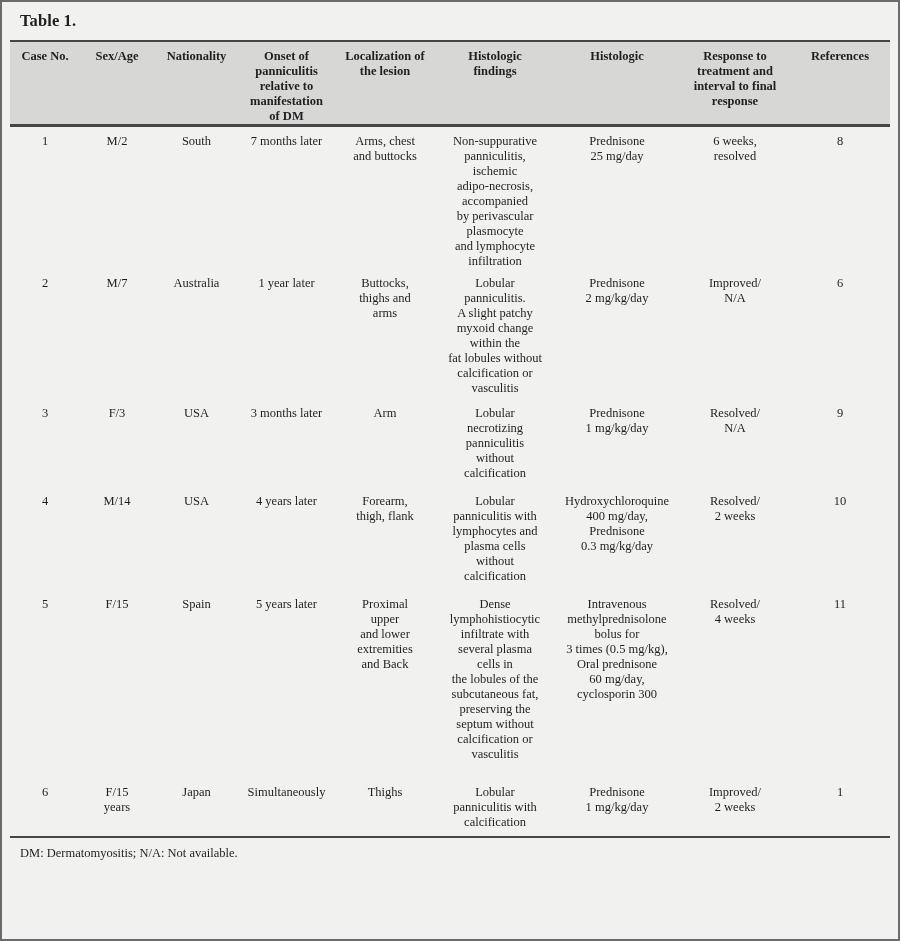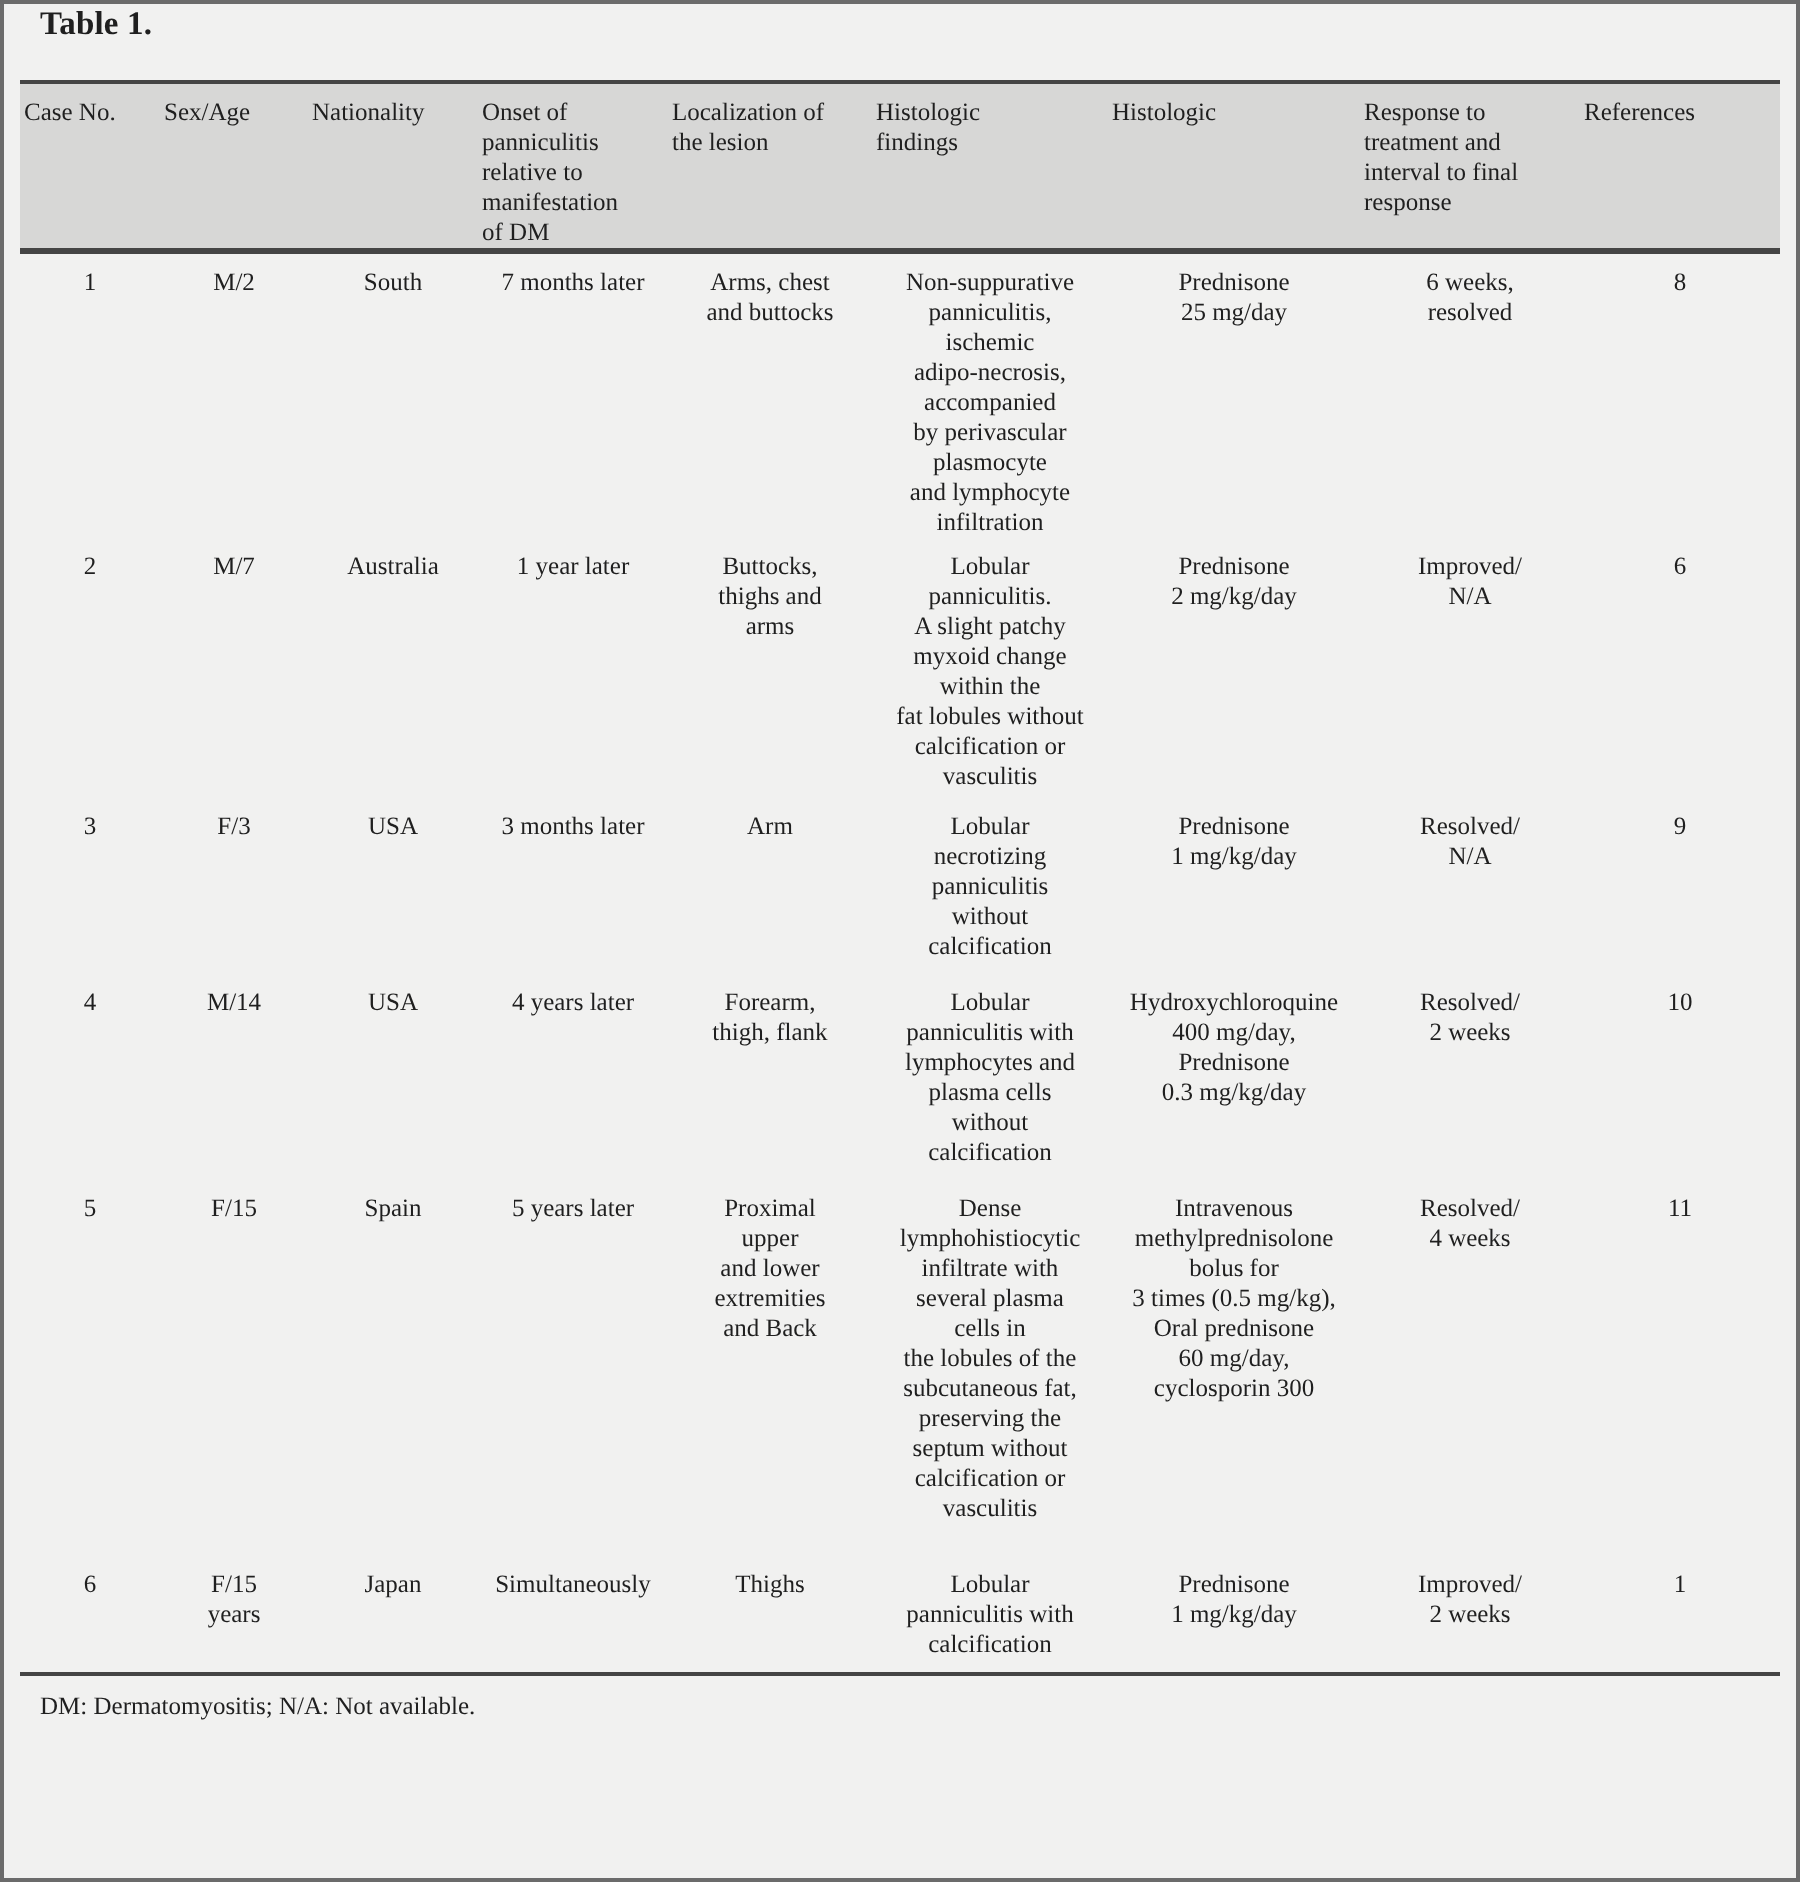--- a/index.html
+++ b/index.html
@@ -20,43 +20,43 @@
   .inner {
     box-sizing: border-box;
     width: 100%;
     height: 100%;
     padding: 0 8px;
   }
   .title-bar {
     box-sizing: border-box;
     height: 40px;
     display: flex;
-    align-items: flex-start;
+    align-items: center;
     border-bottom: 2px solid #454545;
     padding-left: 10px;
     font-size: 16.5px;
     letter-spacing: 0.1px;
     white-space: nowrap;
   }
   .title-bar .t-label {
     font-weight: bold;
     margin-right: 6px;
   }
   table.data-table {
     table-layout: fixed;
     width: 880px;
     border-collapse: collapse;
     border-spacing: 0;
   }
   table.data-table th {
     background: #d7d7d6;
     border-bottom: 3px solid #454545;
-    font-weight: normal;
+    font-weight: bold;
     vertical-align: top;
-    text-align: left;
+    text-align: center;
     padding: 7px 2px 0 2px;
     height: 75px; 
     font-size: 12.5px;
     line-height: 15px;
     white-space: pre-line;
   }
   table.data-table td {
     vertical-align: top;
     text-align: center;
     padding: 7px 2px 0 2px;

